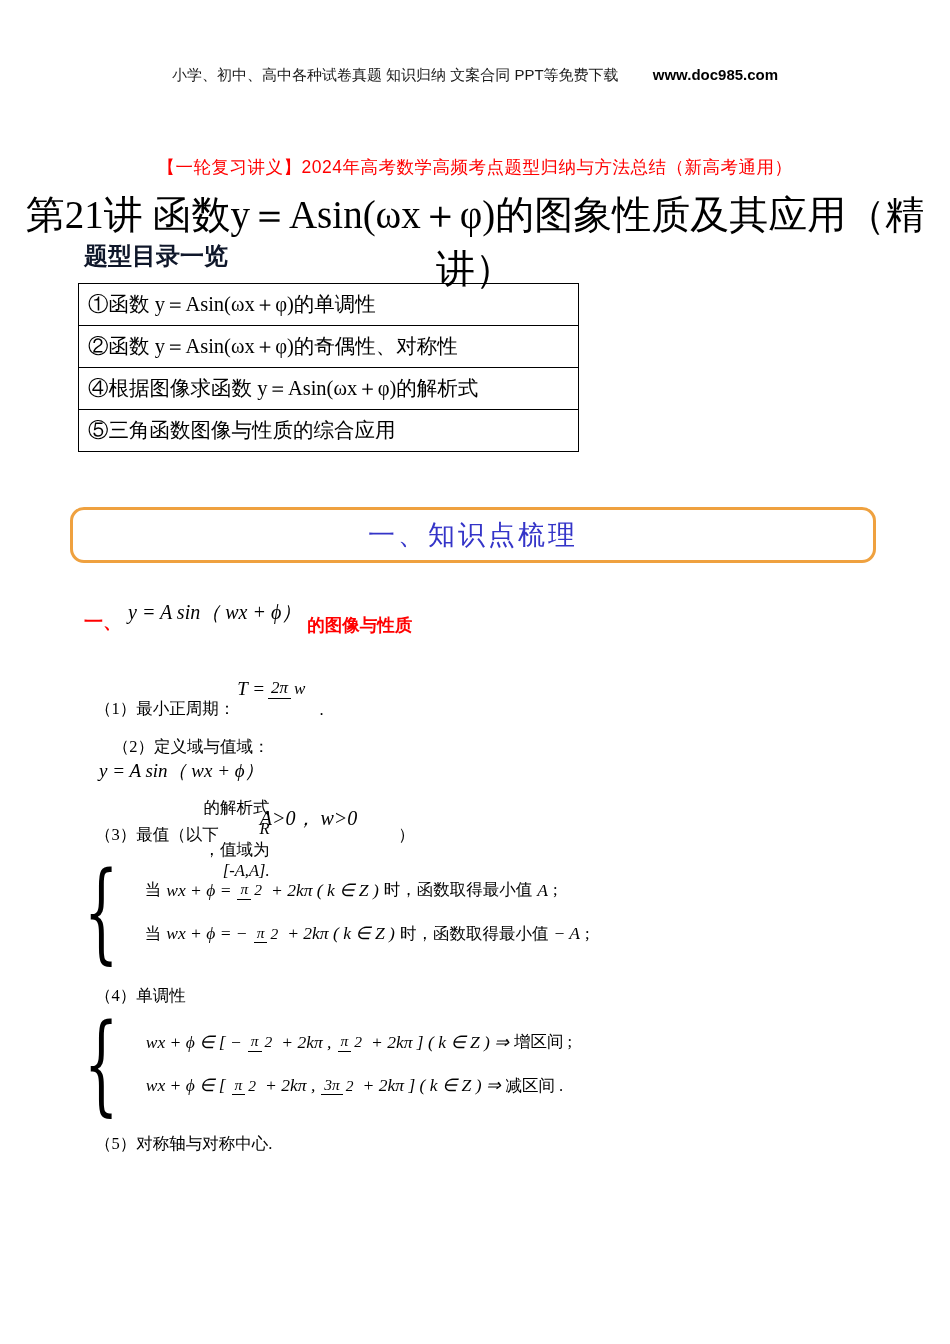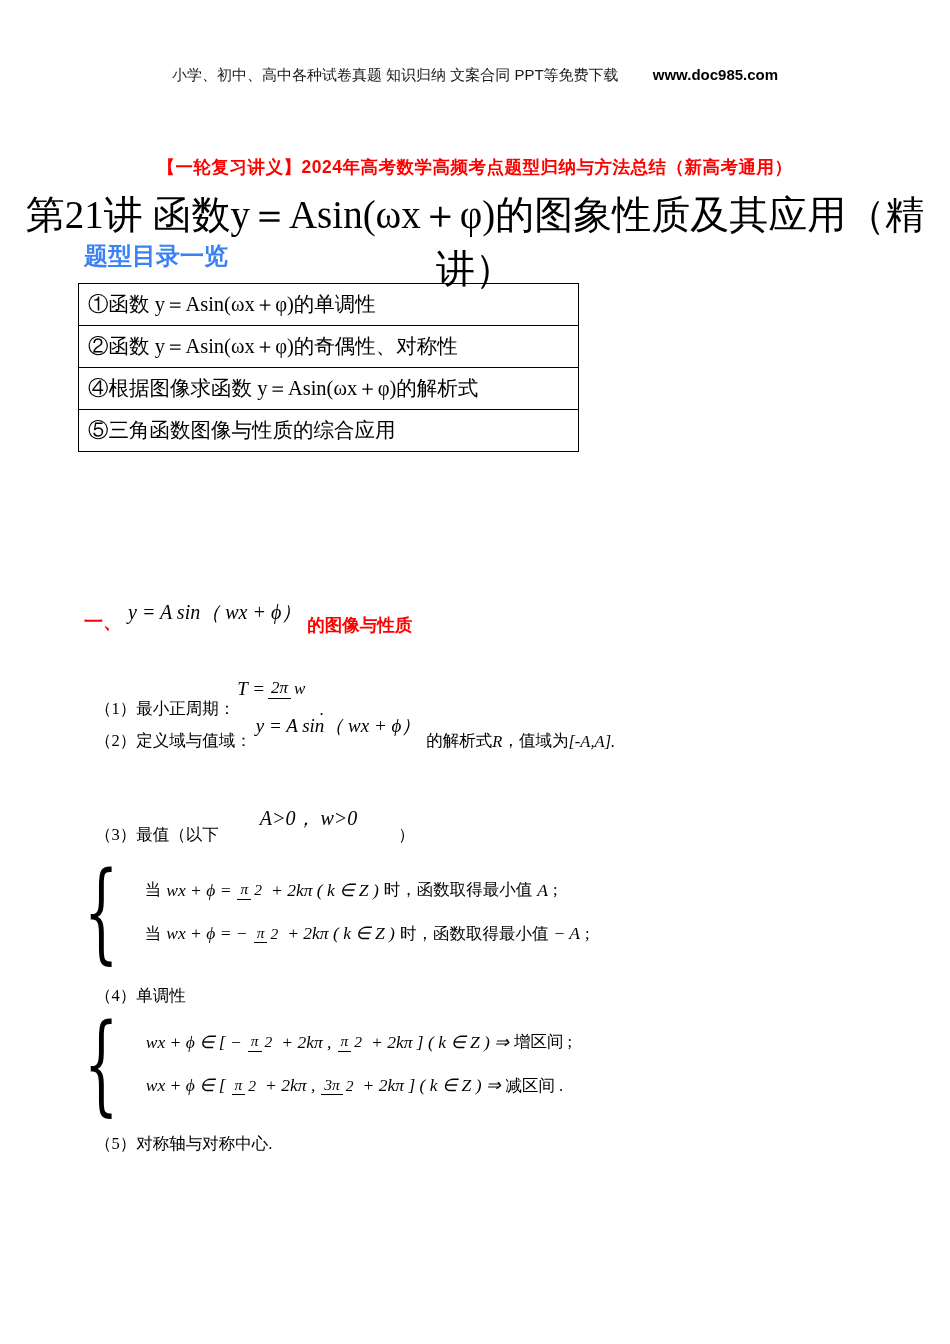--- a/index.html
+++ b/index.html
@@ -25,39 +25,38 @@
   }
   .doc-header .site { font-weight: bold; margin-left: 30px; color: #000; }
 
   
   .series-line {
     top: 155px;
     color: #ff0000;
     font-size: 17.5px;
     font-family: "Liberation Sans", sans-serif;
     letter-spacing: 0.5px;
-    font-weight: bold;
   }
 
   
   .doc-title {
     top: 188px;
     margin: 0;
     font-size: 39px;
     font-weight: normal;
     font-family: "Liberation Serif", serif;
   }
 
   
   .toc-heading {
     top: 240px; left: 84px;
     font-family: "Liberation Sans", sans-serif;
     font-weight: bold;
     font-size: 24px;
-    color: #3b82f6;
+    color: #0f172a;
   }
   .toc-table {
     top: 283px; left: 78px;
     width: 501px;
     border-collapse: collapse;
   }
   .toc-table td {
     border: 1.5px solid #000;
     font-size: 20.5px;
     padding: 6px 9px 7px 9px;
@@ -100,21 +99,21 @@
   .k-head .head-formula { font-size: 20px; margin: 0 6px 12px 6px; }
   .k-head .red-suffix { font-size: 17.5px; margin-bottom: 1px; }
 
   .k-label { font-size: 16.5px; font-family: "Liberation Serif", serif; }
 
   .item-period { top: 658px; left: 95px; height: 62px; }
   .period-formula { display: inline-flex; align-items: center; font-size: 19px; margin: 0 4px 13px 2px; }
   .period-formula .frac { font-size: 17px; }
   .item-period .tail { margin-left: 4px; }
 
-  .item-domain { top: 706px; left: 95px; height: 46px; }
+  .item-domain { top: 736px; left: 95px; height: 46px; flex-direction: column; }
   .domain-formula { font-size: 19px; margin: 0 6px 13px 4px; }
   .item-domain .m { font-size: 16.5px; }
 
   .item-extrema { top: 806px; left: 95px; height: 40px; gap: 36px; }
   .extrema-cond { font-size: 20px; margin: 0 5px 14px 5px; }
 
   .brace-group { display: flex; align-items: center; }
   .brace {
     font-family: "DejaVu Serif", serif;
     font-size: 108px;
@@ -161,20 +160,23 @@
         </tr>
       <tr>
           <td>④根据图像求函数 y＝Asin(ωx＋φ)的解析式</td>
         </tr>
       <tr>
           <td>⑤三角函数图像与性质的综合应用</td>
         </tr>
     </tbody>
   </table>
 
+  <div class="abs section-box">
+    <span class="section-title">一、知识点梳理</span>
+  </div>
 
   <div class="abs row k-head">
     <span class="red red-num">一、</span>
     <span class="math head-formula">y = A sin（ wx + ϕ）</span>
     <span class="red red-suffix">的图像与性质</span>
   </div>
 
   <div class="abs row item-period">
     <span class="k-label">（1）最小正周期：</span>
     <span class="math period-formula">

